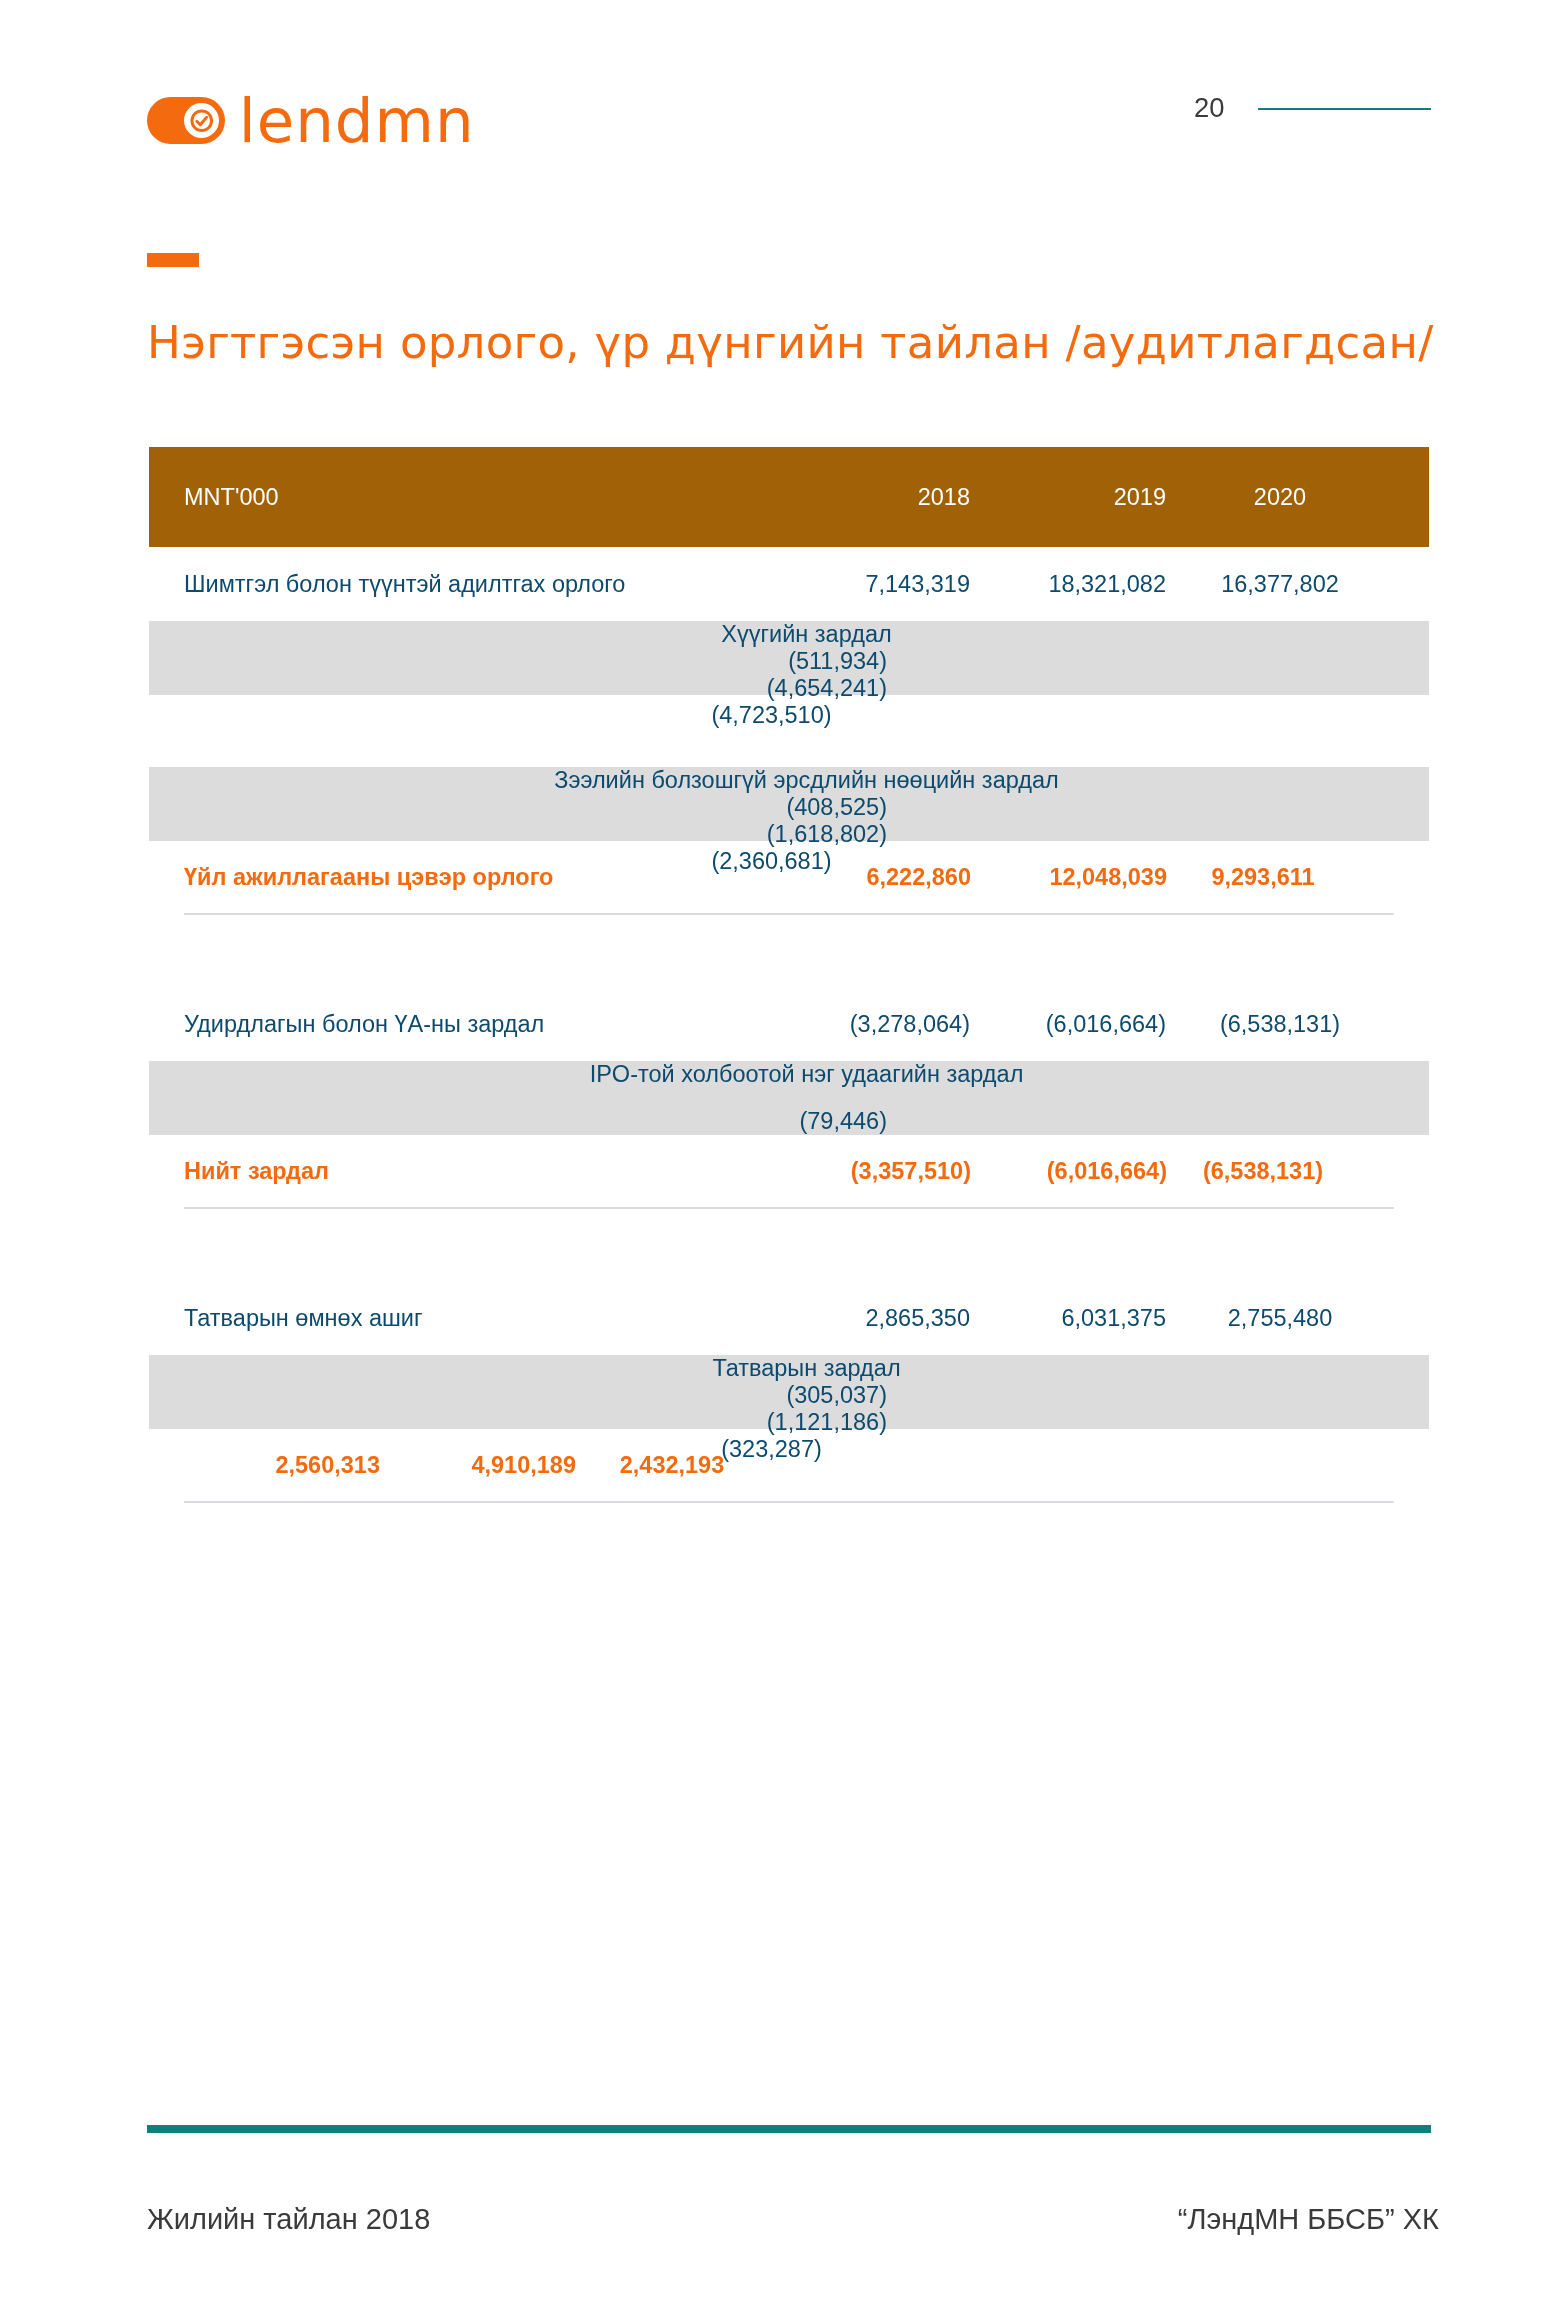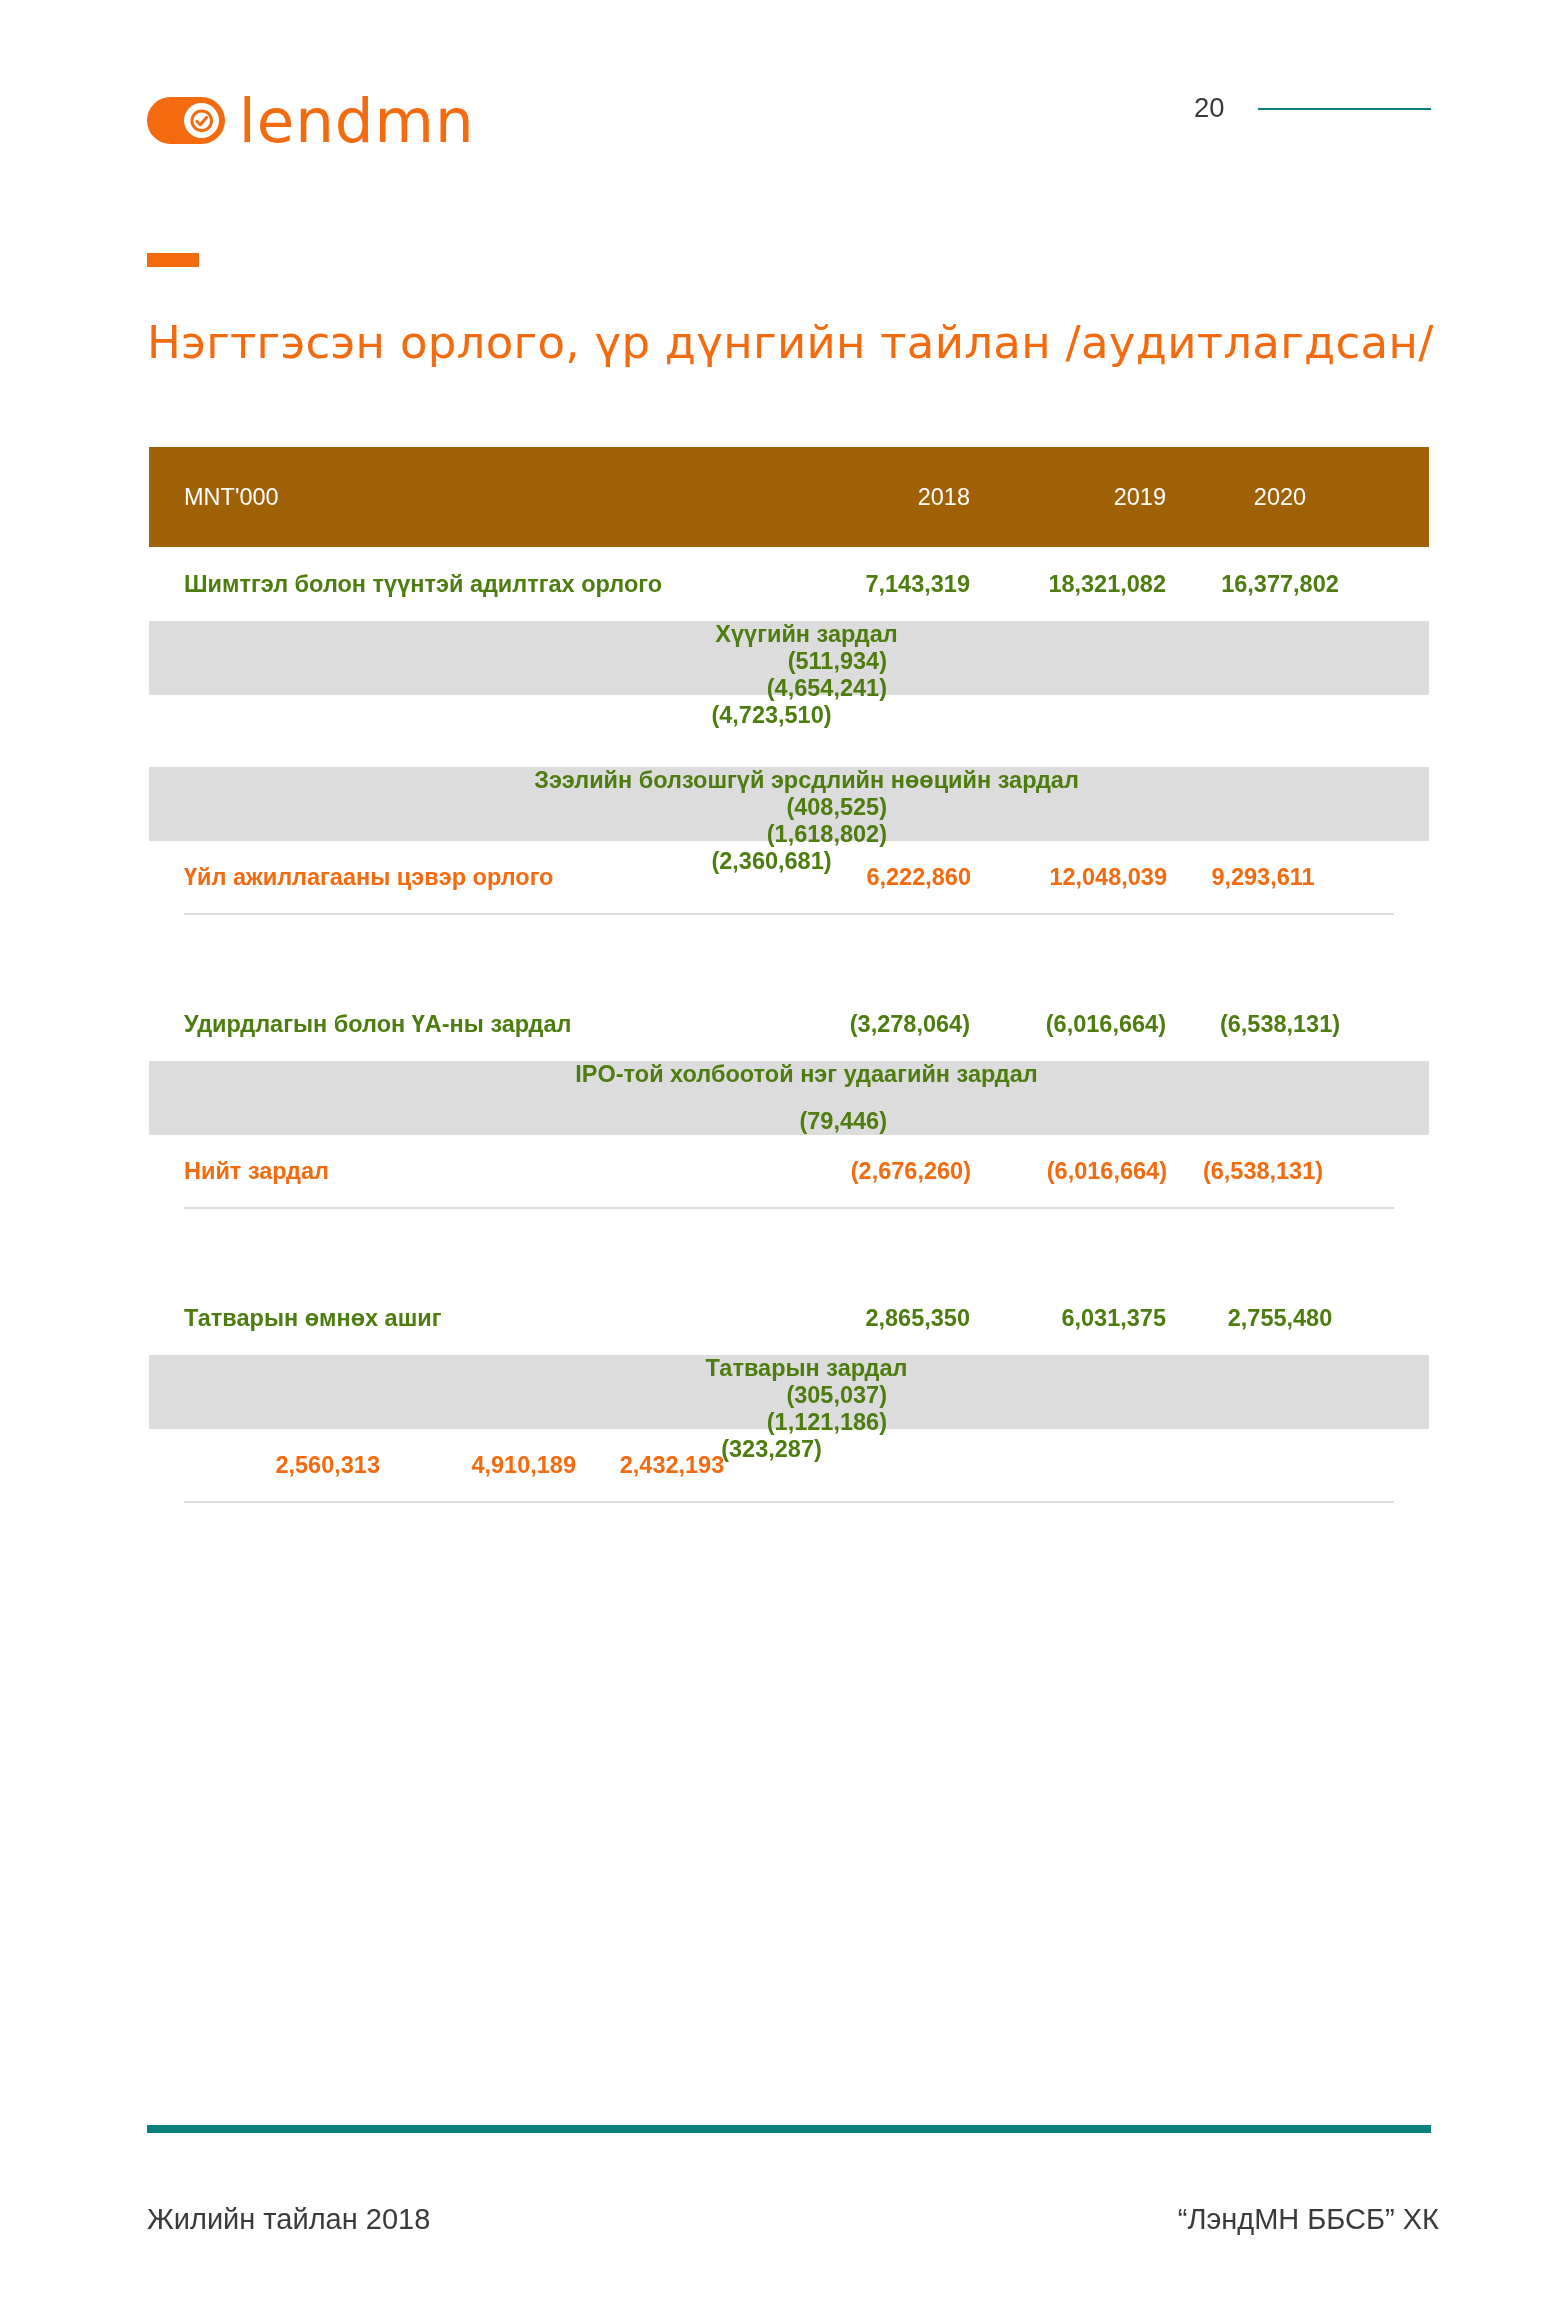--- a/index.html
+++ b/index.html
@@ -12,21 +12,21 @@
     .logo-word { margin-left: 13.7px; font-size: 61px; color: #f46a0e; font-family: "DejaVu Sans", sans-serif; letter-spacing: 1px; line-height: 1; }
 
     .page-num { position: absolute; left: 1194px; top: 92px; font-size: 27.4px; color: #3a3a3a; }
     .page-rule { position: absolute; left: 1258px; top: 108px; width: 173px; height: 2px; background: #0d7f7d; }
 
     .accent-bar { position: absolute; left: 147px; top: 253px; width: 52px; height: 13.7px; background: #f46a0e; }
     .page-title { position: absolute; left: 147px; top: 316px; font-size: 45px; color: #f46a0e; font-family: "DejaVu Sans", sans-serif; font-weight: normal; letter-spacing: 0.3px; white-space: nowrap; }
 
     .table { position: absolute; left: 149px; top: 447px; width: 1280px; }
     .thead { height: 100px; background: #a16207; display: flex; align-items: center; color: #ffffff; font-size: 23.5px; }
-    .row { height: 74px; display: flex; align-items: center; font-size: 23.5px; color: #4d7c0f; font-weight: bold; }
+    .row { height: 74px; display: flex; align-items: center; font-size: 23.5px; color: #0c4a6e; }
     .row.shaded { background: #dcdcdc; flex-direction: column; }
     .row.total { color: #f46a0e; font-weight: bold; border-bottom: 2px solid #dcdce0; margin: 0 35px; }
     .row.total .c-label { padding-left: 0; }
     .row.total .c-val:last-child { width: 227px; }
     .spacer { height: 72px; }
     .c-label { flex: 1; padding-left: 35px; white-space: nowrap; }
     .c-val { width: 196px; text-align: right; white-space: nowrap; }
     .c-val:last-child { width: 263px; padding-right: 35px; text-align: center; }
     .thead .c-label { padding-left: 35px; }
 
@@ -100,21 +100,21 @@
     <div class="c-val">(6,538,131)</div>
   </div>
   <div class="row shaded">
     <div class="c-label">IPO-той холбоотой нэг удаагийн зардал</div>
     <div class="c-val">(79,446)</div>
     <div class="c-val"></div>
     <div class="c-val"></div>
   </div>
   <div class="row total">
     <div class="c-label">Нийт зардал</div>
-    <div class="c-val">(2,676,260)</div>
+    <div class="c-val">(3,357,510)</div>
     <div class="c-val">(6,016,664)</div>
     <div class="c-val">(6,538,131)</div>
   </div>
 
   <div class="spacer"></div>
 
   <div class="row">
     <div class="c-label">Татварын өмнөх ашиг</div>
     <div class="c-val">2,865,350</div>
     <div class="c-val">6,031,375</div>

